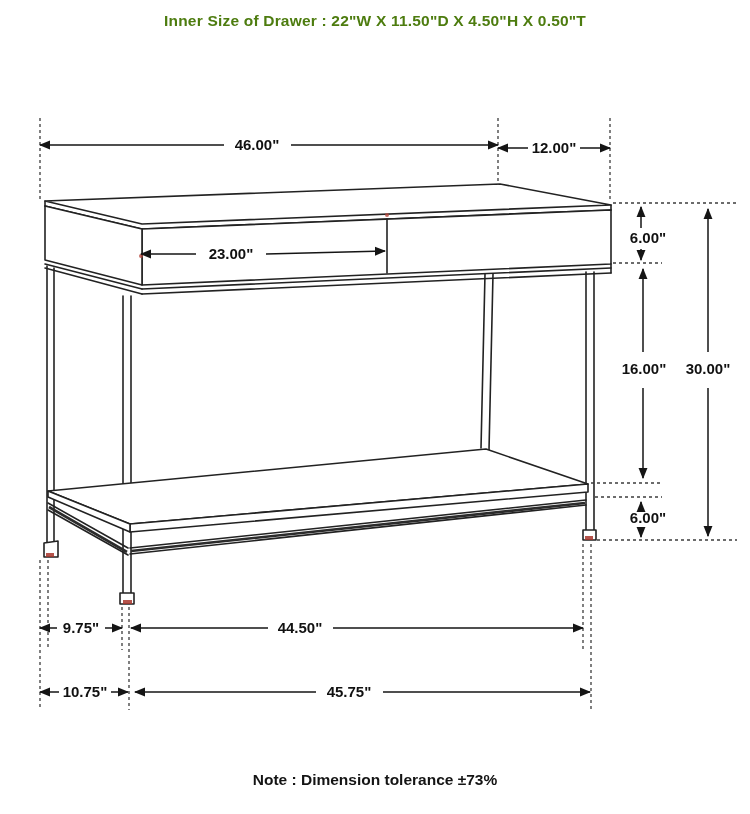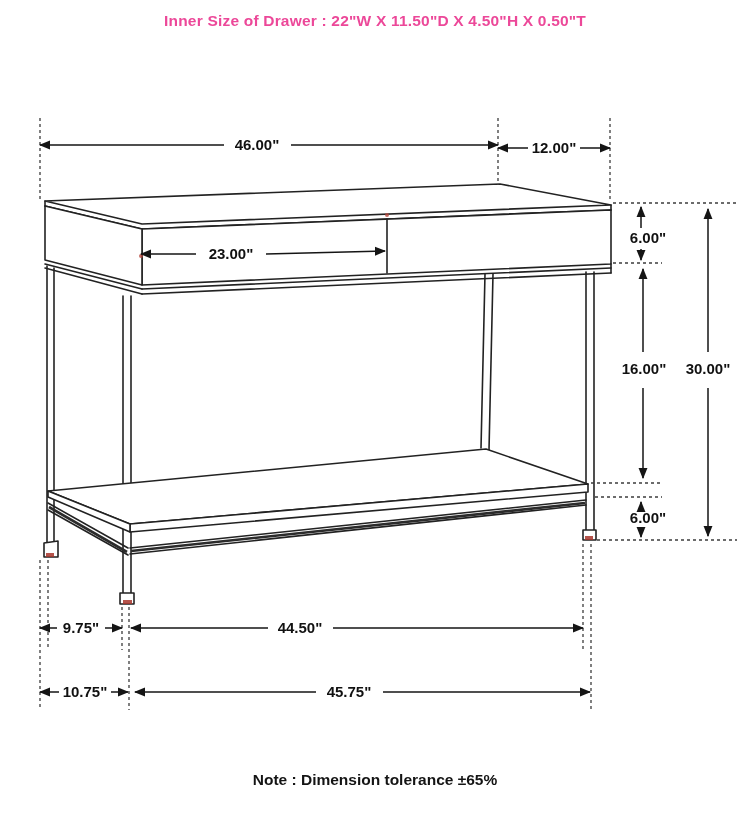--- a/index.html
+++ b/index.html
@@ -16,21 +16,21 @@
     overflow: hidden;
   }
   .title-text {
     position: absolute;
     top: 12px;
     left: 0;
     width: 750px;
     text-align: center;
     font-size: 15.5px;
     font-weight: bold;
-    color: #ec4899;
+    color: #4d7c0f;
     letter-spacing: 0.2px;
   }
   .note-text {
     position: absolute;
     top: 771px;
     left: 0;
     width: 750px;
     text-align: center;
     font-size: 15.5px;
     font-weight: bold;
@@ -248,15 +248,15 @@
 
       <g>
         <path class="dim" d="M135,692 L316,692" marker-start="url(#arr)"></path>
         <path class="dim" d="M383,692 L590,692" marker-end="url(#arr)"></path>
         <text class="dimlabel" x="349" y="697">45.75"</text>
       </g>
 
     </g>
   </svg>
 
-  <div class="note-text">Note : Dimension tolerance ±65%</div>
+  <div class="note-text">Note : Dimension tolerance ±73%</div>
 
 </div>
 
 </body></html>

